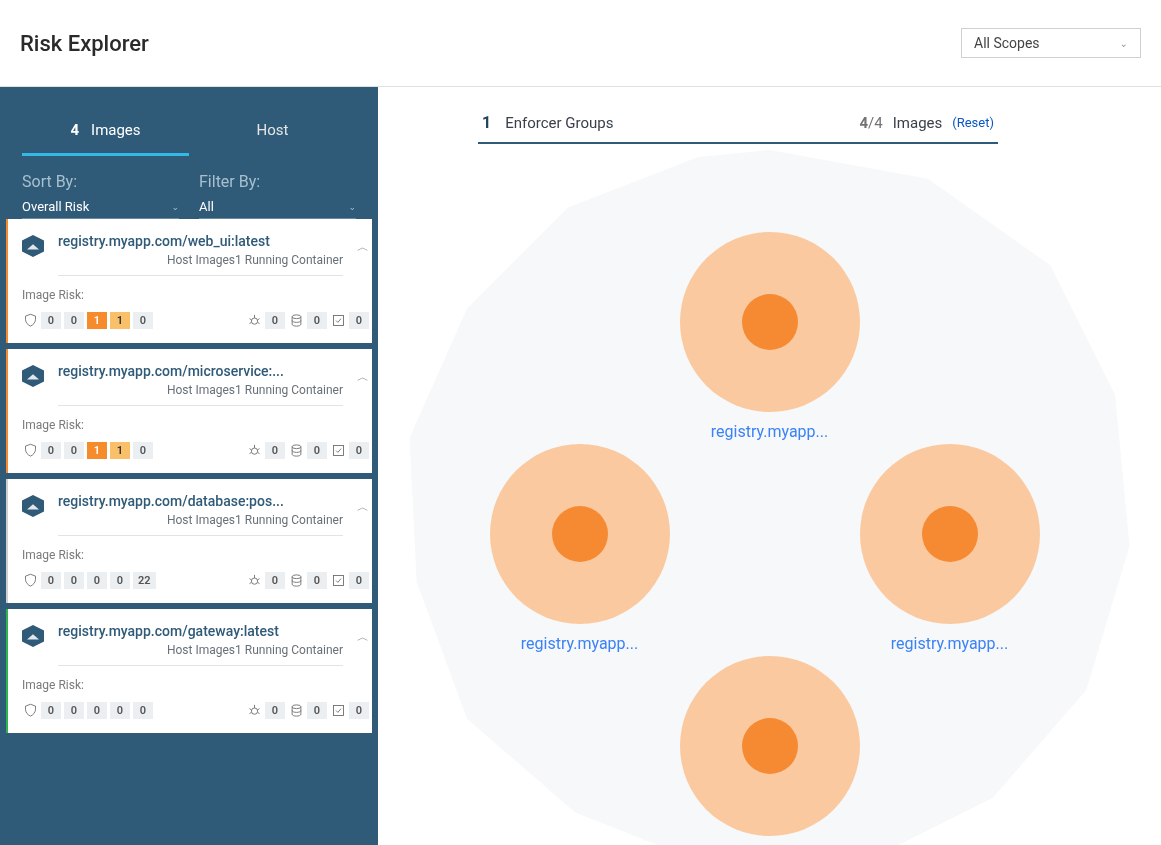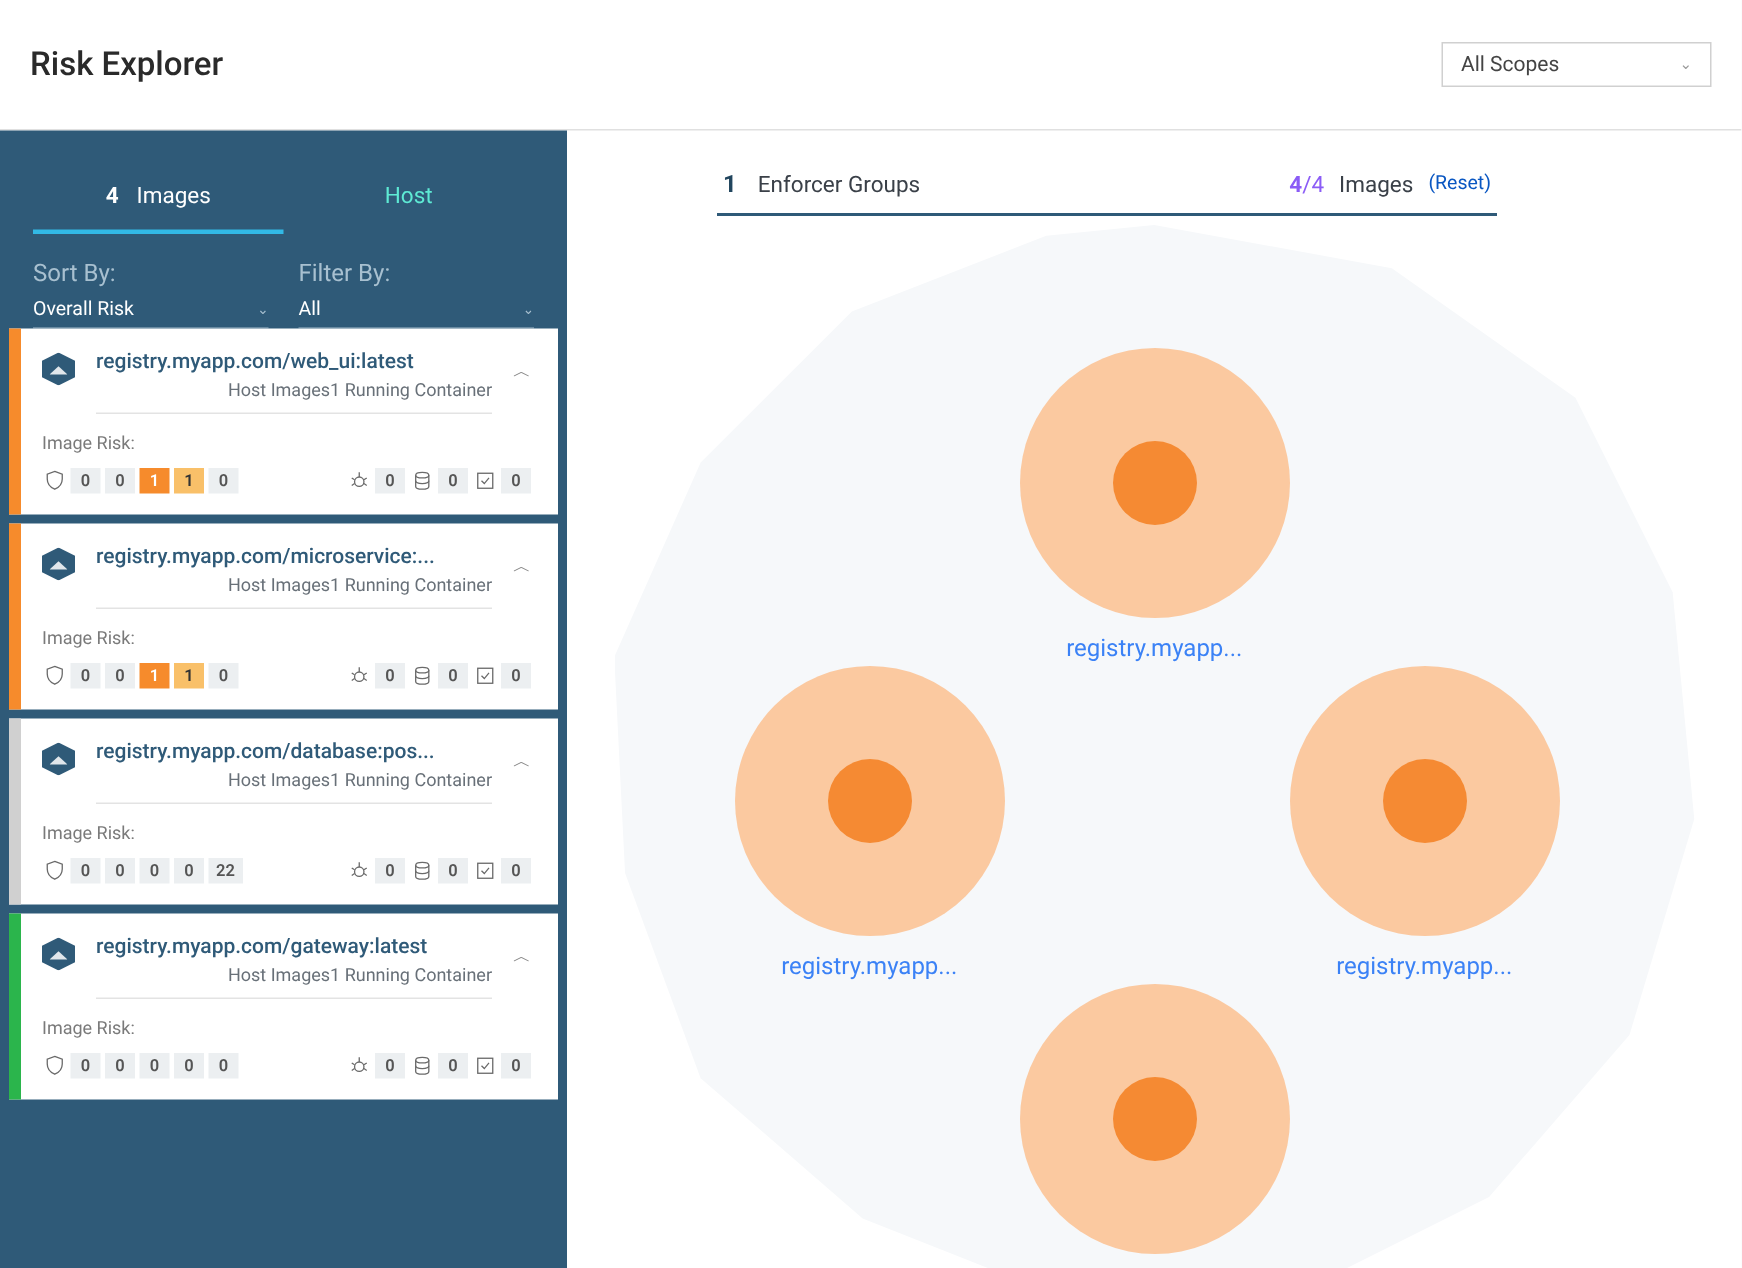--- a/index.html
+++ b/index.html
@@ -20,21 +20,21 @@
 .main { display: flex; height: calc(100vh - 52px); }
 
 .sidebar {
   width: 378px; background: #2f5a78; color: #fff; display: flex; flex-direction: column;
   overflow-y: auto;
 }
 
 .tabs { display: flex; padding: 20px 22px 0 22px; }
 .tab {
   flex: 1; text-align: center; padding: 14px 0; cursor: pointer;
-  color: #5eead4; font-size: 15px;
+  color: #e5e5e5; font-size: 15px;
 }
 .tab.active { border-bottom: 3px solid #32b9e6; color: #fff; }
 .tab .count { font-weight: 700; margin-right: 12px; color: #fff; }
 
 .search-row {
   margin: 14px 22px 0 22px; border-bottom: 1px solid #6a8ba2;
   display: flex; align-items: center; padding: 6px 0;
 }
 .search-row input {
   flex: 1; background: transparent; border: none; color: #fff;
@@ -53,21 +53,21 @@
 }
 .filter-sel .chev { font-size: 9px; color: #a8c0d0; }
 
 .count-line { margin: 18px 22px 10px 22px; font-size: 14px; color: #dbe7ef; }
 .count-line .hl { color: #32d2ff; font-weight: 600; }
 
 .cards { padding: 0 6px; }
 
 .card {
   background: #fff; color: #333; margin-bottom: 6px;
-  border-left: 8px solid #c4b5fd; padding: 14px 18px 14px 14px;
+  border-left: 2px solid #c4b5fd; padding: 14px 3px 14px 14px;
 }
 .card.orange { border-left-color: #f68b2c; }
 .card.gray { border-left-color: #d0d0d0; }
 .card.green { border-left-color: #2bb54c; }
 
 .card-head { display: flex; align-items: flex-start; gap: 14px; }
 .hex {
   width: 22px; height: 22px; background: #2f5a78; flex-shrink: 0; margin-top: 2px;
   clip-path: polygon(50% 0, 100% 25%, 100% 75%, 50% 100%, 0 75%, 0 25%);
   position: relative;
@@ -99,21 +99,21 @@
 .panel { flex: 1; padding: 16px 20px; overflow: hidden; position: relative; }
 .panel-head {
   display: flex; align-items: center;
   border-bottom: 2px solid #2f5a78; padding: 10px 4px;
   width: 520px; margin-left: 80px;
 }
 .panel-head .left { display: flex; align-items: center; gap: 14px; }
 .panel-head .n { font-weight: 700; color: #21455e; font-size: 16px; }
 .panel-head .lbl { color: #3a4048; font-size: 15px; }
 .panel-head .right { margin-left: auto; display: flex; align-items: center; gap: 10px; }
-.panel-head .frac { color: #8b5cf6; font-size: 15px; }
+.panel-head .frac { color: #737373; font-size: 15px; }
 .panel-head .frac b { font-weight: 700; }
 .panel-head .reset { color: #0a57c2; font-size: 13px; cursor: pointer; }
 
 .viz { position: relative; width: 720px; height: 720px; margin: 6px auto 0 auto; }
 .poly {
   position: absolute; inset: 0; background: #f6f8fa;
   clip-path: polygon(50% 0%, 72% 4%, 89% 16%, 98% 34%, 100% 55%, 94% 75%, 81% 90%, 63% 99%, 42% 99.5%, 23% 92%, 8% 79%, 1% 60%, 0% 40%, 8% 22%, 22% 8%, 40% 1%);
 }
 .viz-title {
   position: absolute; left: 50%; transform: translateX(-50%);

